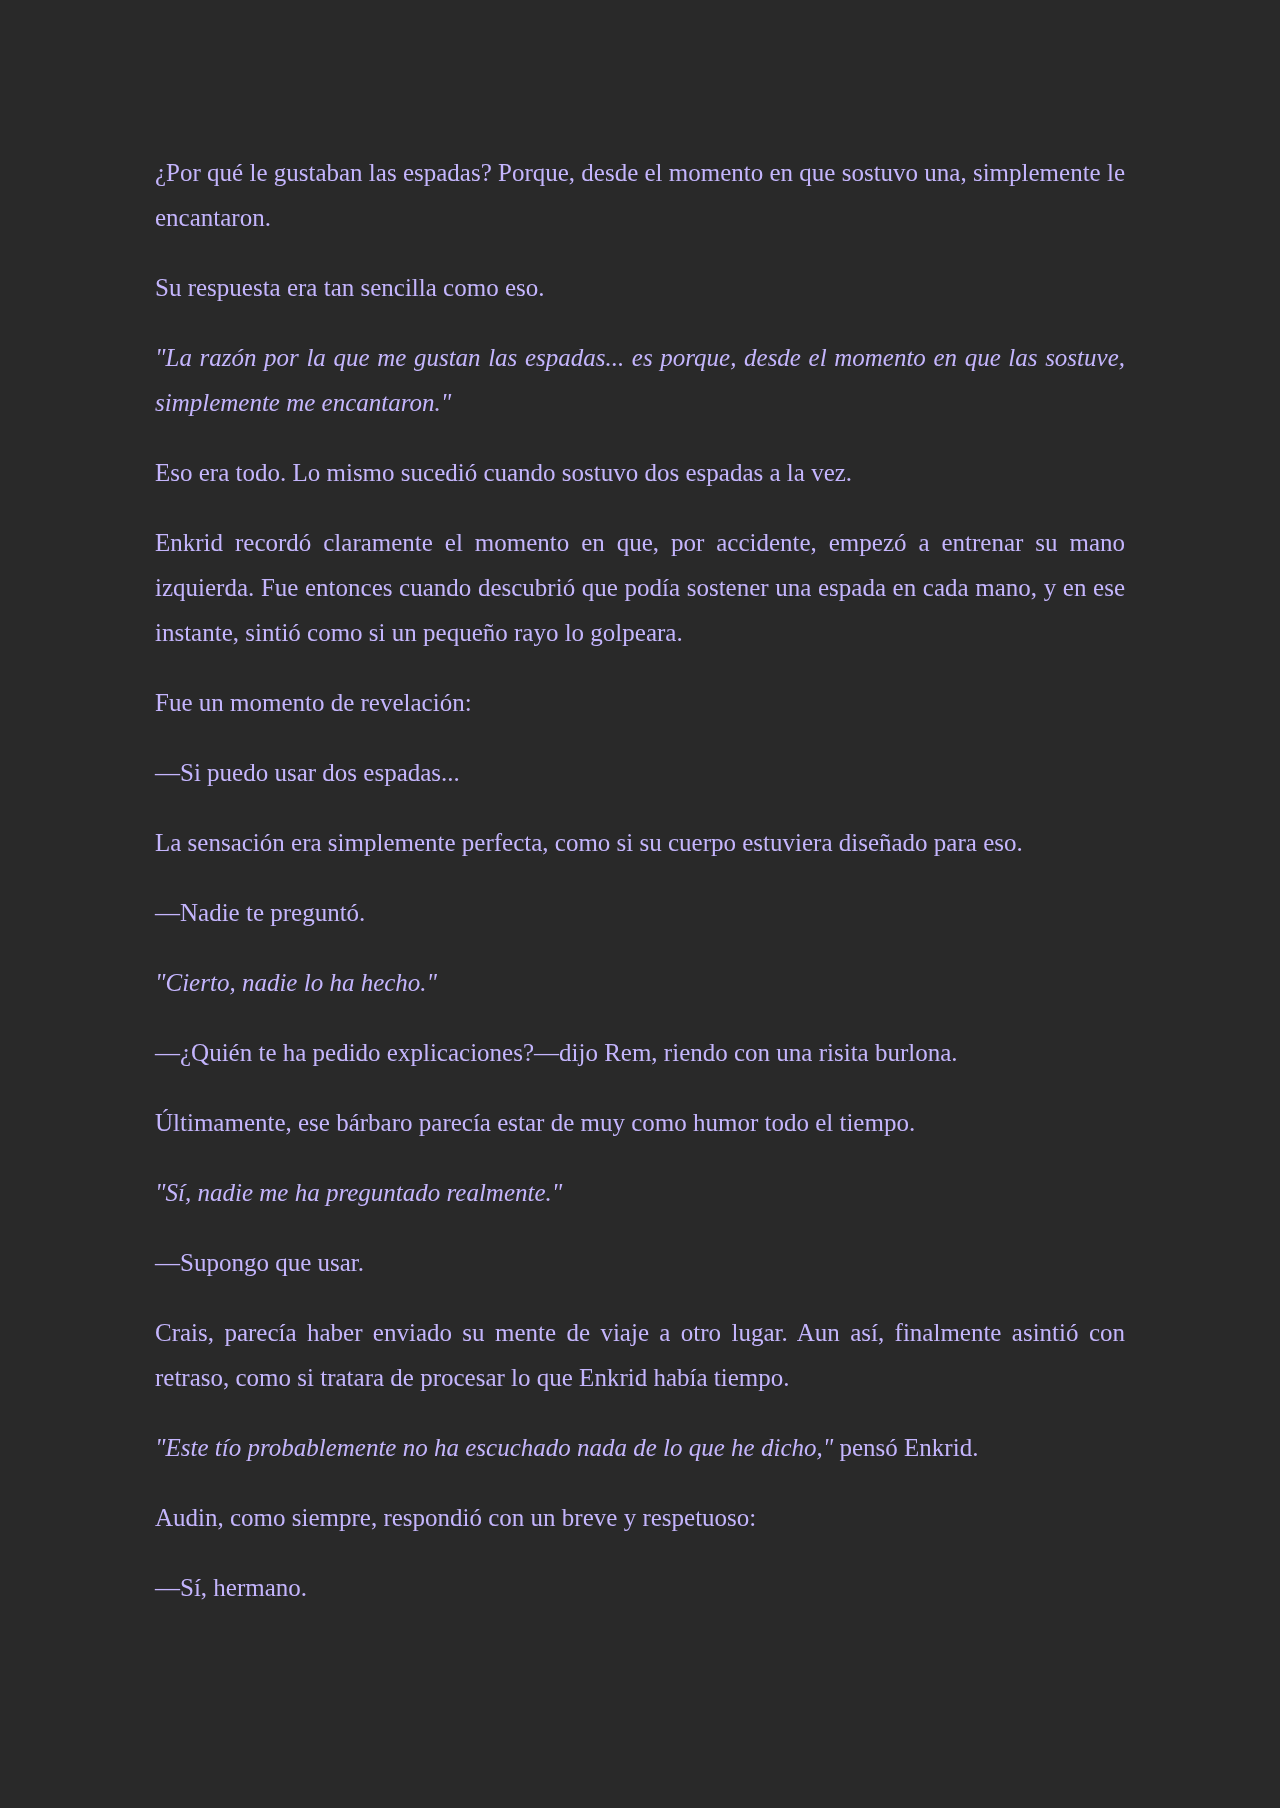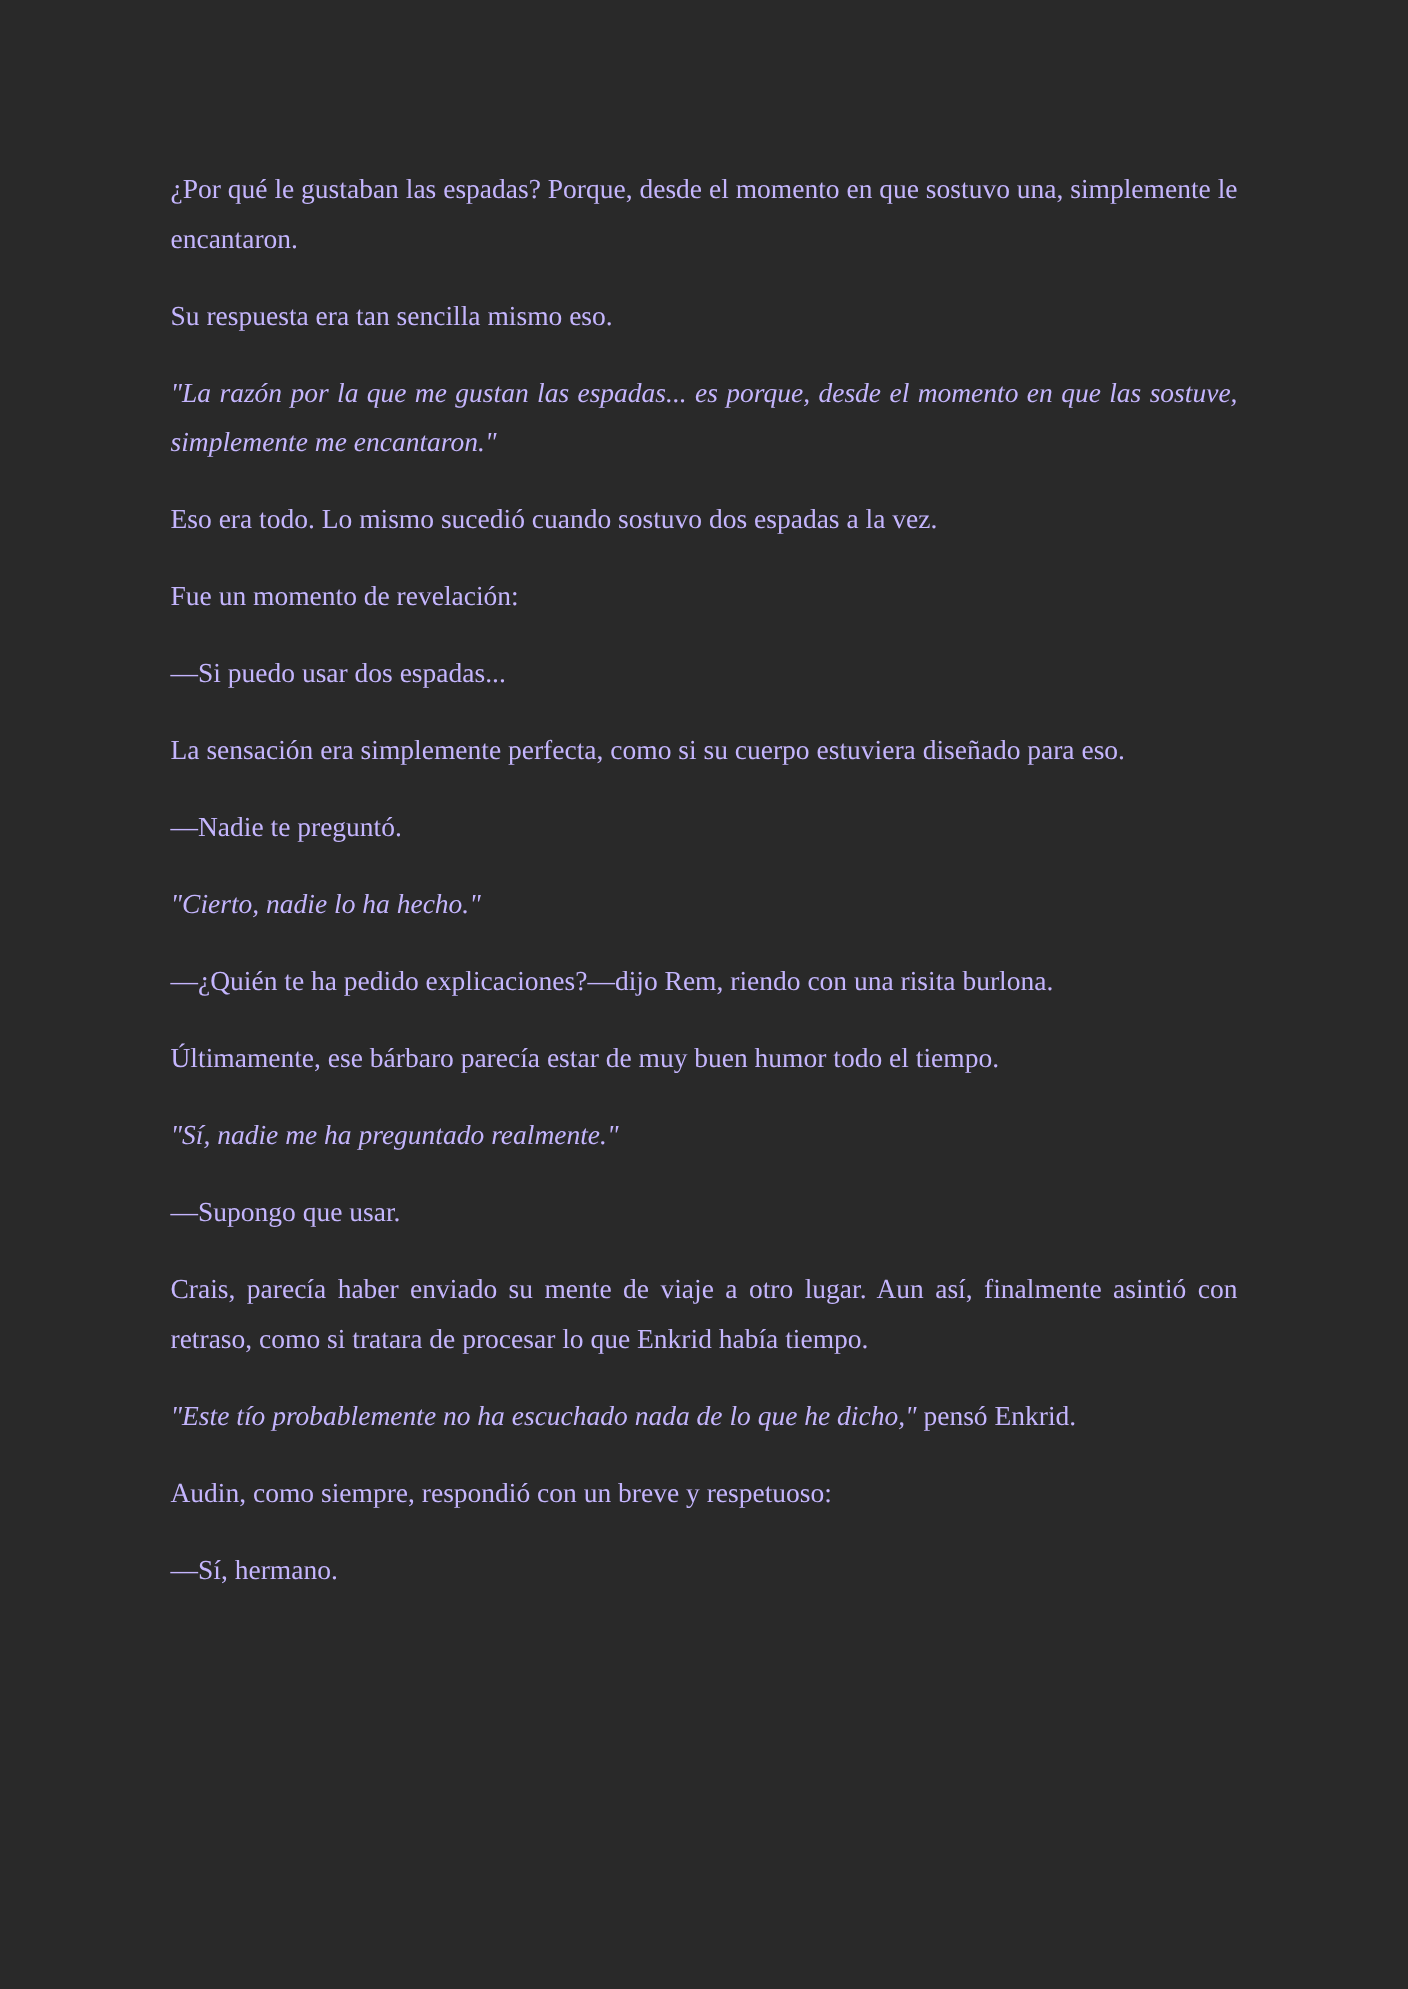--- a/index.html
+++ b/index.html
@@ -23,29 +23,30 @@
     margin: 0 0 25px 0;
     text-align: justify;
   }
   .it { font-style: italic; }
 </style>
 </head>
 <body>
 
 <div class="content">
   <p>¿Por qué le gustaban las espadas? Porque, desde el momento en que sostuvo una, simplemente le encantaron.</p>
-  <p>Su respuesta era tan sencilla mismo eso.</p>
+  <p>Su respuesta era tan sencilla como eso.</p>
   <p class="it">"La razón por la que me gustan las espadas... es porque, desde el momento en que las sostuve, simplemente me encantaron."</p>
   <p>Eso era todo. Lo mismo sucedió cuando sostuvo dos espadas a la vez.</p>
+  <p>Enkrid recordó claramente el momento en que, por accidente, empezó a entrenar su mano izquierda. Fue entonces cuando descubrió que podía sostener una espada en cada mano, y en ese instante, sintió como si un pequeño rayo lo golpeara.</p>
   <p>Fue un momento de revelación:</p>
   <p>—Si puedo usar dos espadas...</p>
   <p>La sensación era simplemente perfecta, como si su cuerpo estuviera diseñado para eso.</p>
   <p>—Nadie te preguntó.</p>
   <p class="it">"Cierto, nadie lo ha hecho."</p>
   <p>—¿Quién te ha pedido explicaciones?—dijo Rem, riendo con una risita burlona.</p>
-  <p>Últimamente, ese bárbaro parecía estar de muy buen humor todo el tiempo.</p>
+  <p>Últimamente, ese bárbaro parecía estar de muy como humor todo el tiempo.</p>
   <p class="it">"Sí, nadie me ha preguntado realmente."</p>
   <p>—Supongo que usar.</p>
   <p>Crais, parecía haber enviado su mente de viaje a otro lugar. Aun así, finalmente asintió con retraso, como si tratara de procesar lo que Enkrid había tiempo.</p>
   <p><span class="it">"Este tío probablemente no ha escuchado nada de lo que he dicho,"</span><span> pensó Enkrid.</span></p>
   <p>Audin, como siempre, respondió con un breve y respetuoso:</p>
   <p>—Sí, hermano.</p>
 </div>
 
 </body></html>

